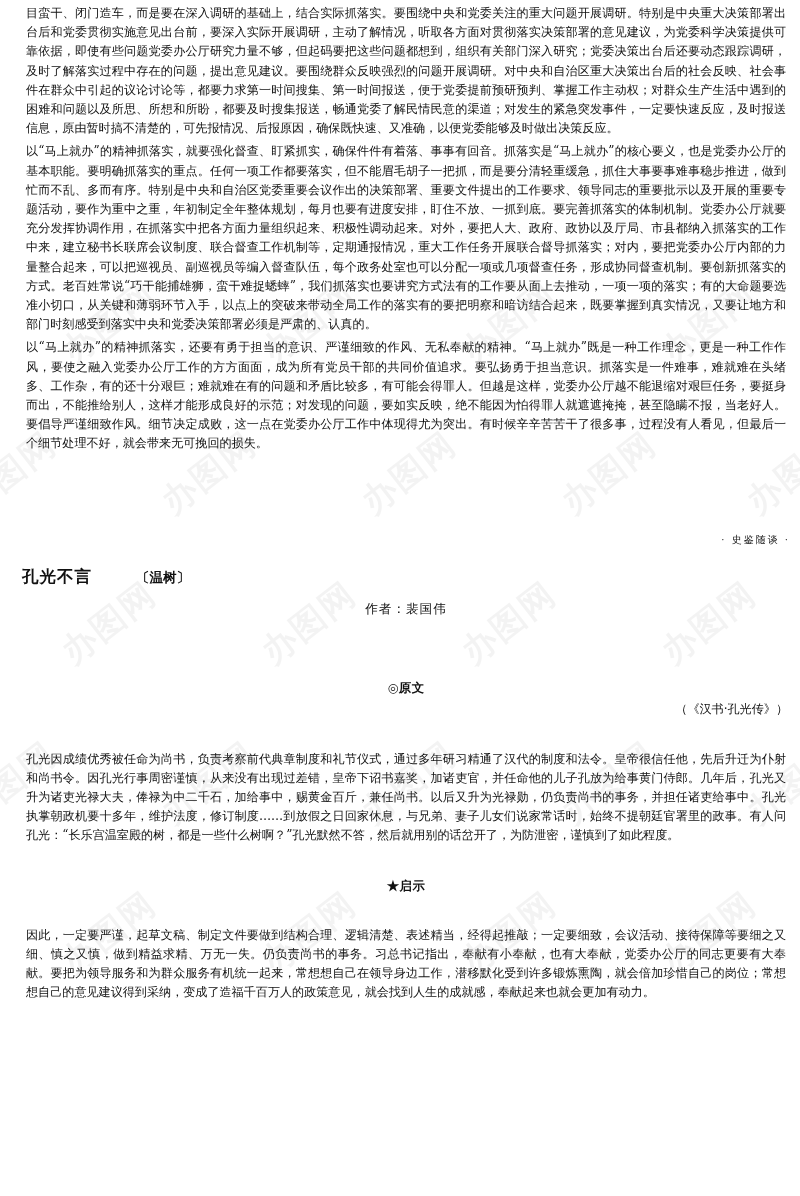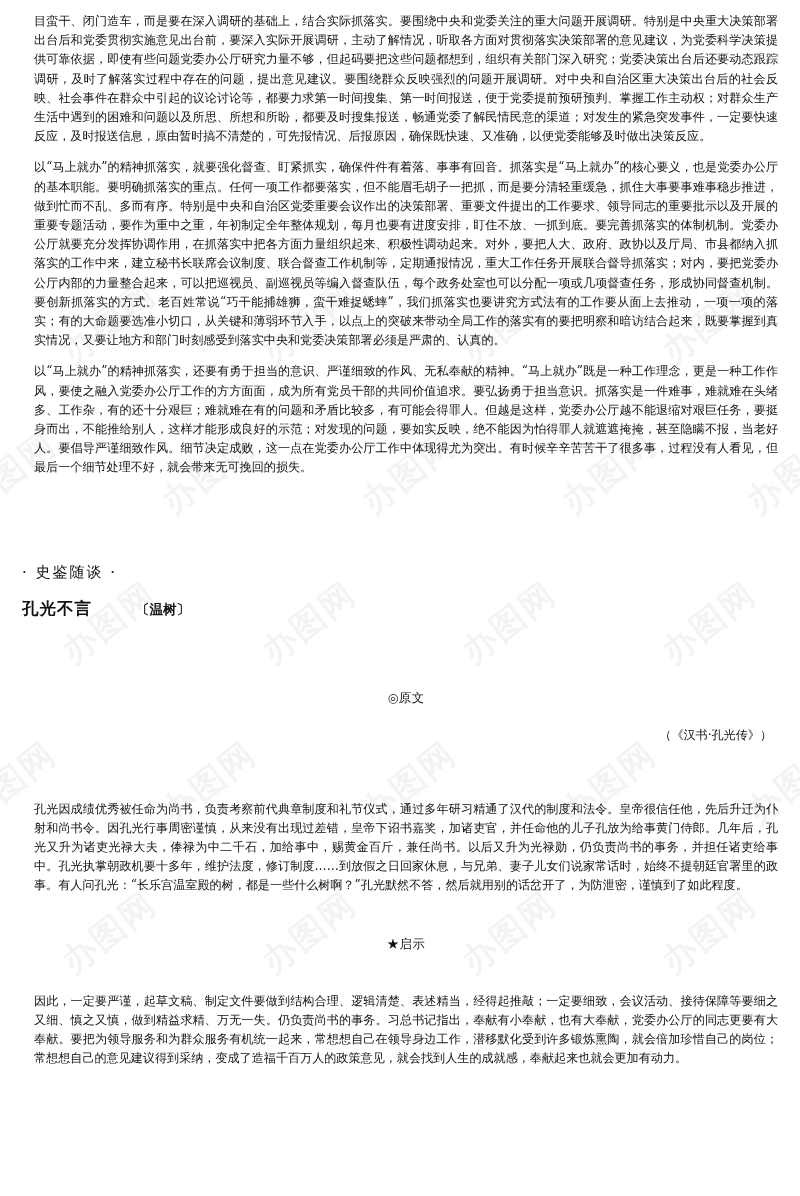--- a/index.html
+++ b/index.html
@@ -45,37 +45,37 @@
   }
 
   .content {
     position: absolute;
     left: 22px;
     top: 0;
     width: 768px;
   }
 
   p.body-par {
-    margin: 12px;
+    margin: 4px;
     font-size: 12.1px;
     line-height: 19.2px;
     text-align: justify;
     text-justify: inter-ideograph;
     text-indent: 0;
     letter-spacing: 0px;
   }
 
   .spacer-lg { height: 58px; }
   .spacer-md { height: 26px; }
   .spacer-sm { height: 14px; }
   .spacer-xs { height: 8px; }
 
   .section-marker {
-    text-align: left;
-    font-size: 15px;
+    text-align: right;
+    font-size: 10px;
     line-height: 20px;
     letter-spacing: 2px;
     margin: 0;
   }
 
   .article-title-row {
     margin: 0;
     font-size: 16px;
     line-height: 26px;
     letter-spacing: 1px;
@@ -96,27 +96,27 @@
     font-size: 12.6px;
     line-height: 22px;
     letter-spacing: 1px;
   }
 
   .sub-head {
     text-align: center;
     margin: 0;
     font-size: 12.4px;
     line-height: 20px;
-    font-weight: 400;
+    font-weight: 700;
     letter-spacing: 0.5px;
   }
 
   .citation {
     text-align: right;
-    margin: 16px;
+    margin: 0;
     font-size: 12.1px;
     line-height: 22px;
     padding-right: 2px;
   }
 </style>
 </head>
 <body>
 
 <div class="watermark-layer">
   <span class="wm" style="left:55px;  top:300px;">办图网</span>
@@ -162,20 +162,21 @@
     <p class="section-marker">· 史鉴随谈 ·</p>
 
     <div class="spacer-sm"></div>
 
     <p class="article-title-row">
       <span class="title-main">孔光不言</span><span class="title-sub">〔温树〕</span>
     </p>
 
     <div class="spacer-xs"></div>
 
+    <p class="byline">作者：裴国伟</p>
 
     <div class="spacer-lg"></div>
 
     <p class="sub-head">◎原文</p>
     <p class="citation">（《汉书·孔光传》）</p>
 
     <div class="spacer-md"></div>
 
     <p class="body-par">孔光因成绩优秀被任命为尚书，负责考察前代典章制度和礼节仪式，通过多年研习精通了汉代的制度和法令。皇帝很信任他，先后升迁为仆射和尚书令。因孔光行事周密谨慎，从来没有出现过差错，皇帝下诏书嘉奖，加诸吏官，并任命他的儿子孔放为给事黄门侍郎。几年后，孔光又升为诸吏光禄大夫，俸禄为中二千石，加给事中，赐黄金百斤，兼任尚书。以后又升为光禄勋，仍负责尚书的事务，并担任诸吏给事中。孔光执掌朝政机要十多年，维护法度，修订制度……到放假之日回家休息，与兄弟、妻子儿女们说家常话时，始终不提朝廷官署里的政事。有人问孔光：“长乐宫温室殿的树，都是一些什么树啊？”孔光默然不答，然后就用别的话岔开了，为防泄密，谨慎到了如此程度。</p>
 

